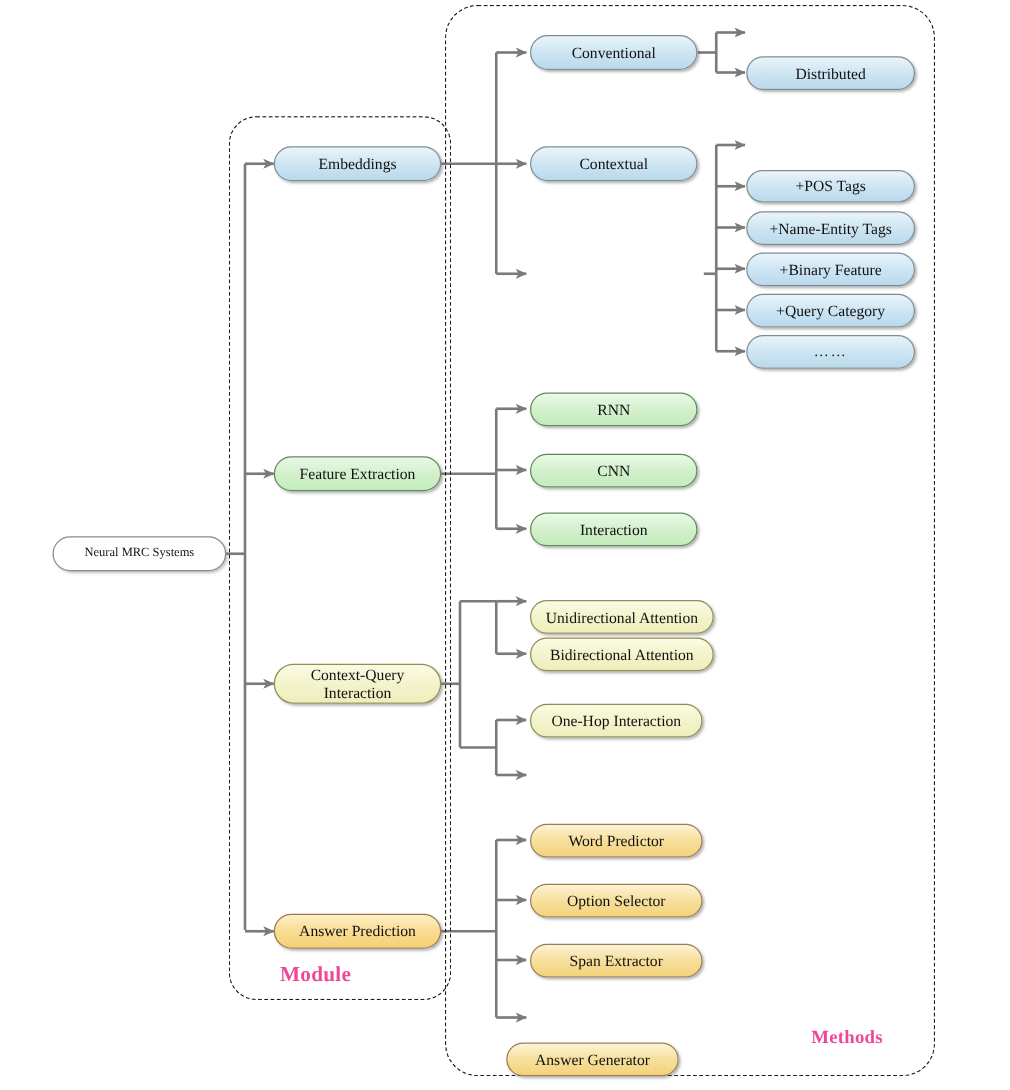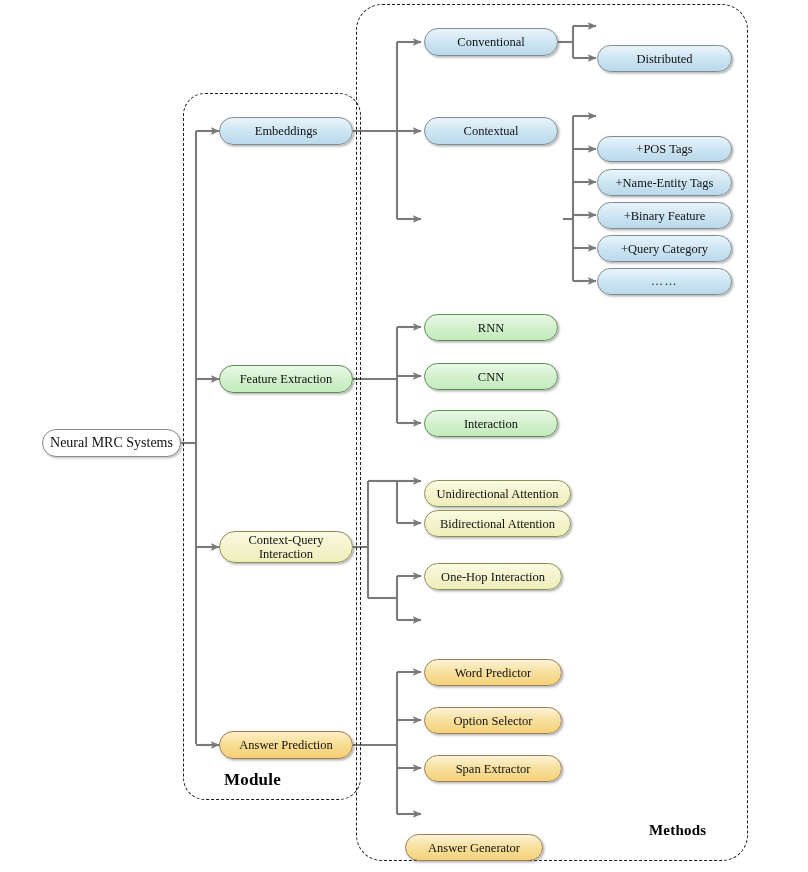--- a/index.html
+++ b/index.html
@@ -31,21 +31,21 @@
     border-radius: 22px;
   }
   #methods-box {
     left: 356px; top: 4px; width: 392px; height: 857px;
     border-radius: 26px;
   }
   .container-label {
     position: absolute;
     font-weight: bold;
     font-size: 17px;
-    color: #000000;
+    color: #ec4899;
     font-family: "Liberation Serif", serif;
     letter-spacing: 0.2px;
   }
   #module-label { left: 224px; top: 770px; }
   #methods-label { left: 649px; top: 822px; font-size: 15px; }
 
   .node {
     position: absolute;
     display: flex;
     align-items: center;
@@ -57,21 +57,21 @@
     color: #111;
     line-height: 1.12;
     padding: 0 6px;
     box-shadow: 1.5px 1.5px 2.2px rgba(90,90,90,0.45);
     white-space: pre-line;
   }
   .n-root {
     background: #ffffff;
     border: 1.5px solid #8b8b8b;
     box-shadow: 1.5px 1.5px 2px rgba(120,120,120,0.4);
-    font-size: 14px;
+    font-size: 10px;
   }
   .n-blue {
     background: linear-gradient(to bottom, #e9f4fb 0%, #cfe6f3 48%, #b9d9ec 100%);
     border: 1.4px solid #7f8c93;
   }
   .n-green {
     background: linear-gradient(to bottom, #e9f9e6 0%, #d3f0cd 50%, #c3ecbd 100%);
     border: 1.4px solid #5f8a58;
   }
   .n-yellow {

